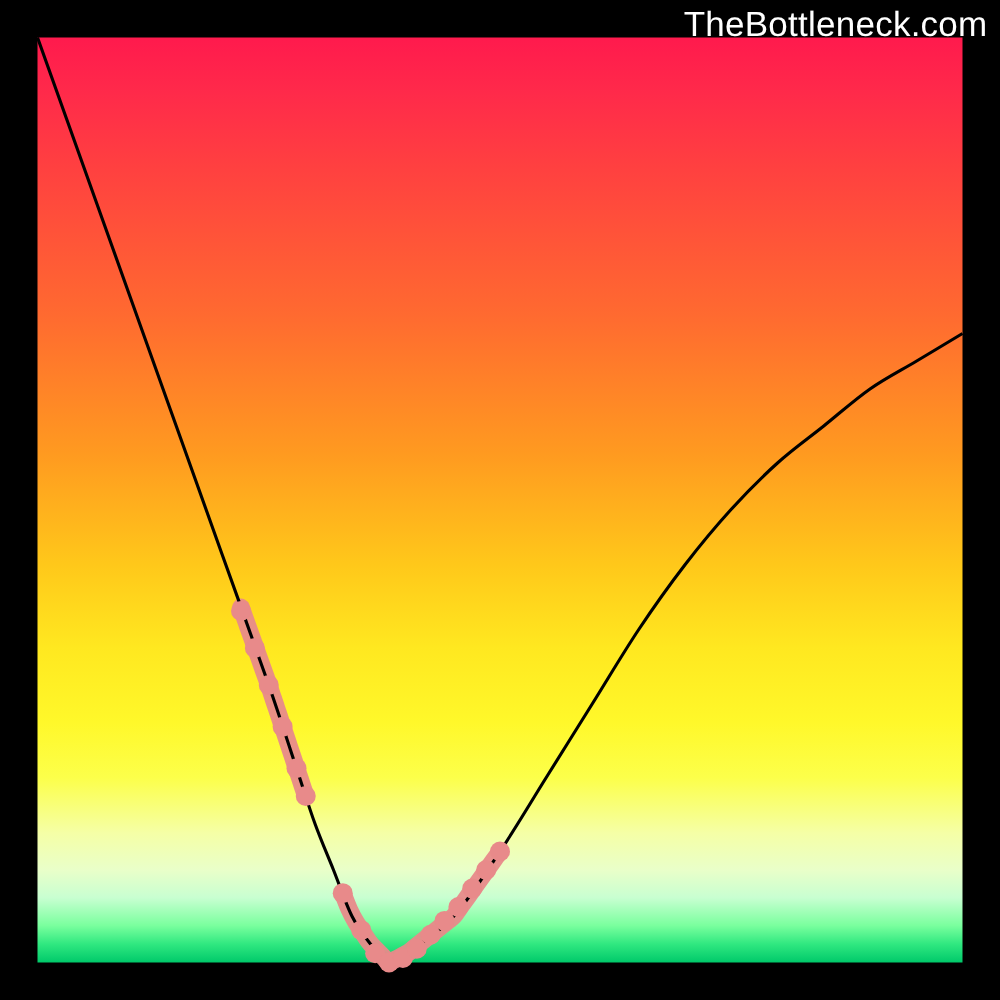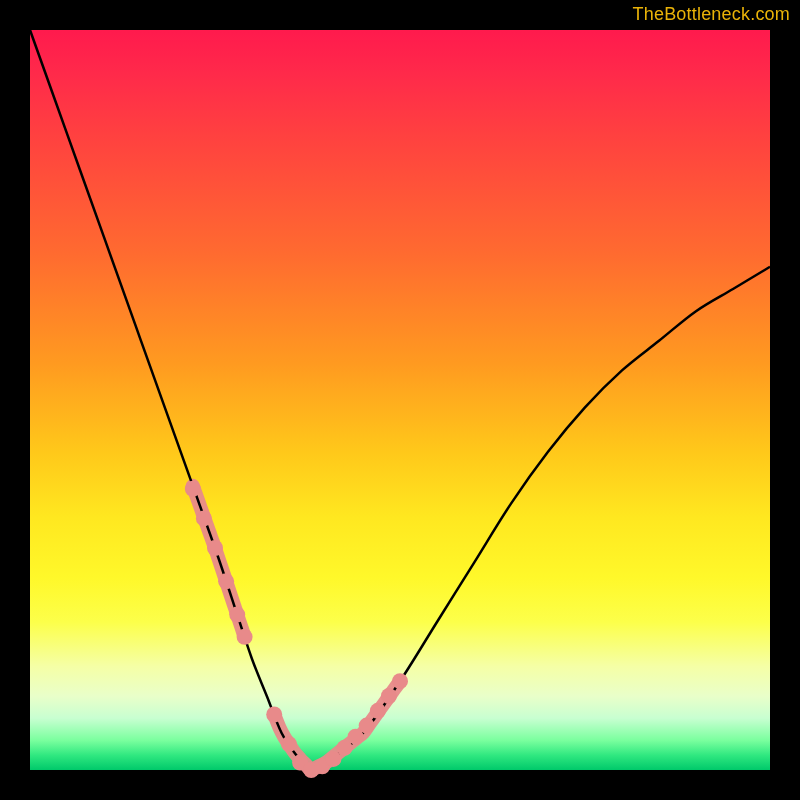--- a/index.html
+++ b/index.html
@@ -39,22 +39,22 @@
       #c8ffd1 93%,
       #7aff9e 96%,
       #30e880 98%,
       #00c96a 100%
     );
   }
   .watermark {
     position: absolute;
     top: 4px;
     right: 10px;
-    color: #eab308;
-    font-size: 18px;
+    color: #ffffff;
+    font-size: 28px;
     letter-spacing: 0.2px;
     font-weight: 500;
     user-select: none;
   }
   svg.curve {
     position: absolute;
     left: 0;
     top: 0;
     width: 740px;
     height: 740px;

